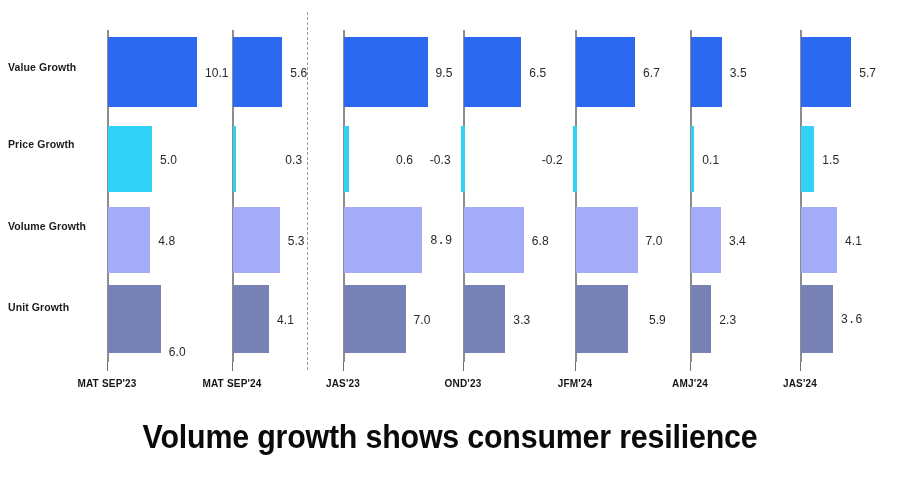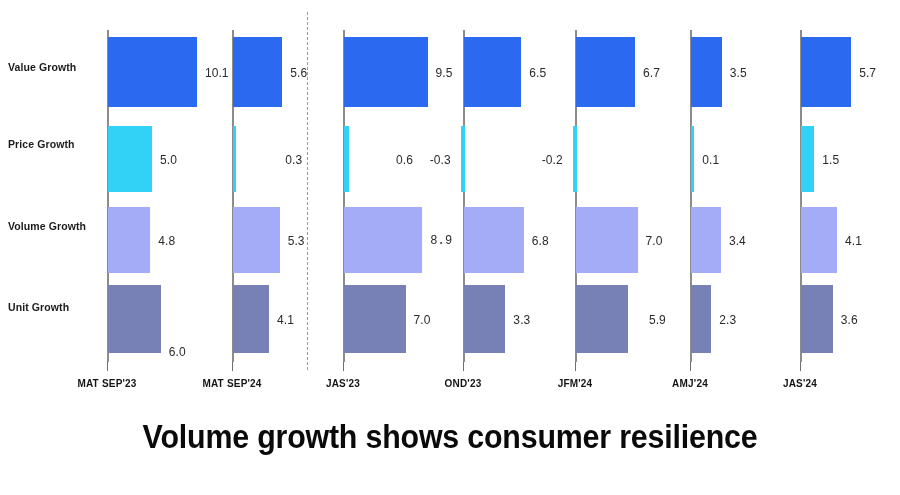--- a/index.html
+++ b/index.html
@@ -155,18 +155,18 @@
         <div class="axis"></div>
         <div class="tick"></div>
         <div class="cat-label">JAS'24</div>
         <div class="bar value" style="top: 37px; height: 70px; width: 50.16px;"></div>
         <div class="vlabel" style="top: 66px; left: 59.16px;">5.7</div>
         <div class="bar price" style="top: 126px; height: 66px; width: 13.2px;"></div>
         <div class="vlabel" style="top: 153px; left: 22.2px;">1.5</div>
         <div class="bar volume" style="top: 207px; height: 66px; width: 36.08px;"></div>
         <div class="vlabel" style="top: 234px; left: 45.08px;">4.1</div>
         <div class="bar unit" style="top: 285px; height: 68px; width: 31.68px;"></div>
-        <div class="vlabel" style="top: 313px; left: 40.68px;">3.6</div>
+        <div class="vlabel" style="top: 313px; left: 40.68px; font-family: Liberation Mono, monospace;">3.6</div>
       </div>
     </div>
 
   <div class="caption">Volume growth shows consumer resilience</div>
 </div>
 
 </body></html>

